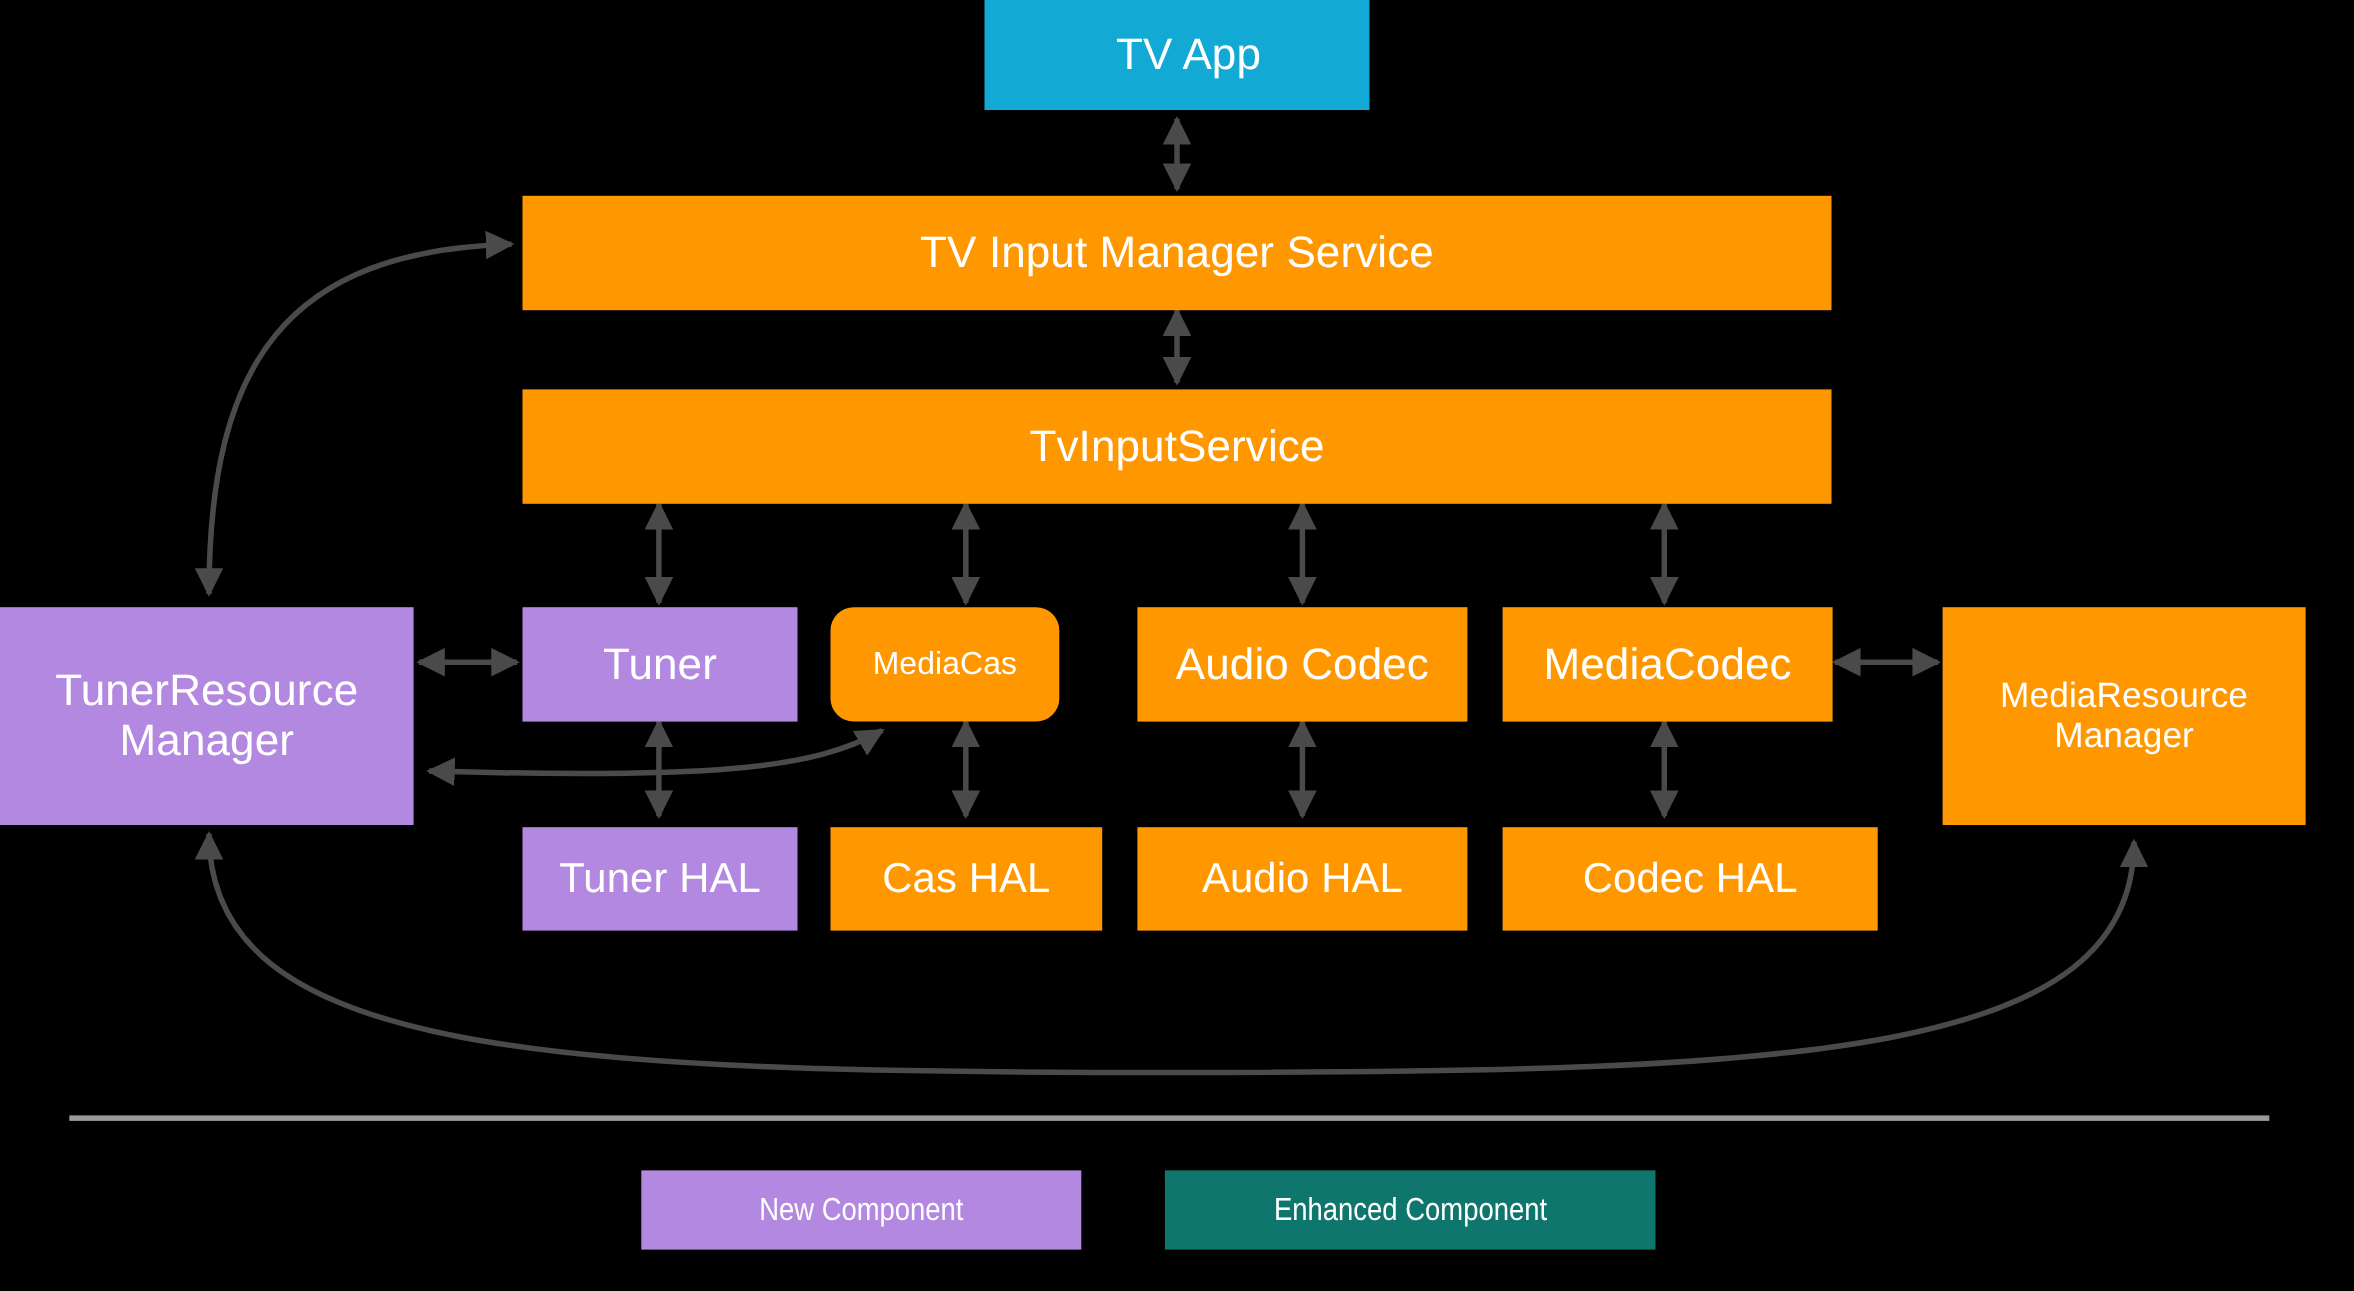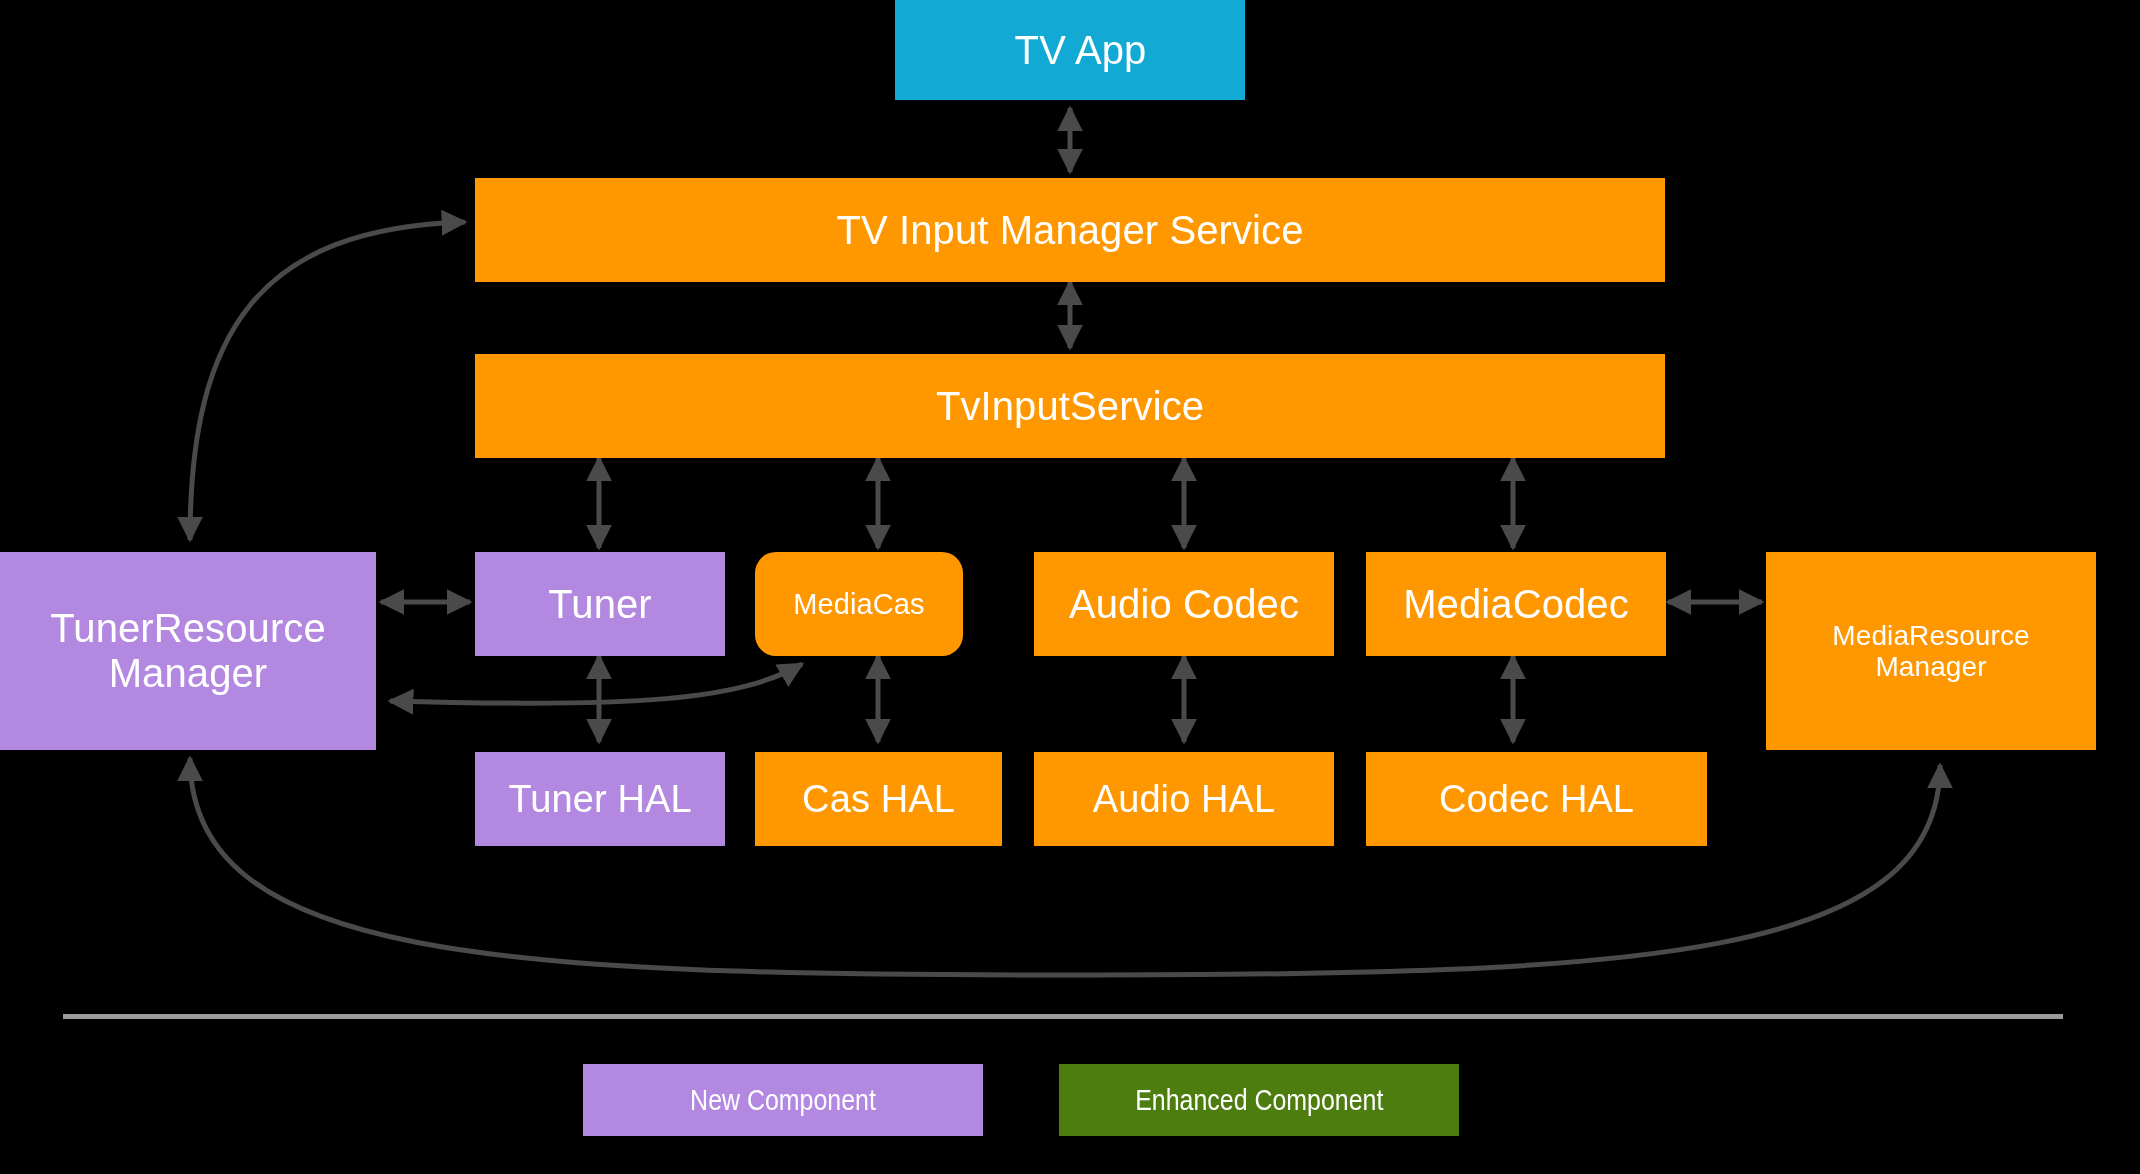--- a/index.html
+++ b/index.html
@@ -121,21 +121,21 @@
   </div>
 
   <div class="box orange" style="left:1034px;top:552px;width:300px;height:104px;font-size:40px;">
     <span>Audio Codec</span>
   </div>
 
   <div class="box orange" style="left:1366px;top:552px;width:300px;height:104px;font-size:40px;">
     <span>MediaCodec</span>
   </div>
 
-  <div class="box orange" style="left:1766px;top:552px;width:330px;height:198px;font-size:28px;flex-direction:column;">
+  <div class="box orange" style="left:1766px;top:552px;width:330px;height:198px;font-size:32px;flex-direction:column;">
     <span>MediaResource</span>
     <span>Manager</span>
   </div>
 
   <div class="box purple" style="left:475px;top:752px;width:250px;height:94px;font-size:38px;">
     <span>Tuner HAL</span>
   </div>
 
   <div class="box orange" style="left:755px;top:752px;width:247px;height:94px;font-size:38px;">
     <span>Cas HAL</span>
@@ -148,17 +148,17 @@
   <div class="box orange" style="left:1366px;top:752px;width:341px;height:94px;font-size:38px;">
     <span>Codec HAL</span>
   </div>
 
   <div id="divider" style="left:63px;top:1014px;width:2000px;height:5px;"></div>
 
   <div class="legend-box" style="left:583px;top:1064px;width:400px;height:72px;background:#b388e0;">
     <span>New Component</span>
   </div>
 
-  <div class="legend-box" style="left:1059px;top:1064px;width:400px;height:72px;background:#4d7c0f;">
+  <div class="legend-box" style="left:1059px;top:1064px;width:446px;height:72px;background:#0f766e;">
     <span>Enhanced Component</span>
   </div>
 
 </div>
 
 </body></html>

